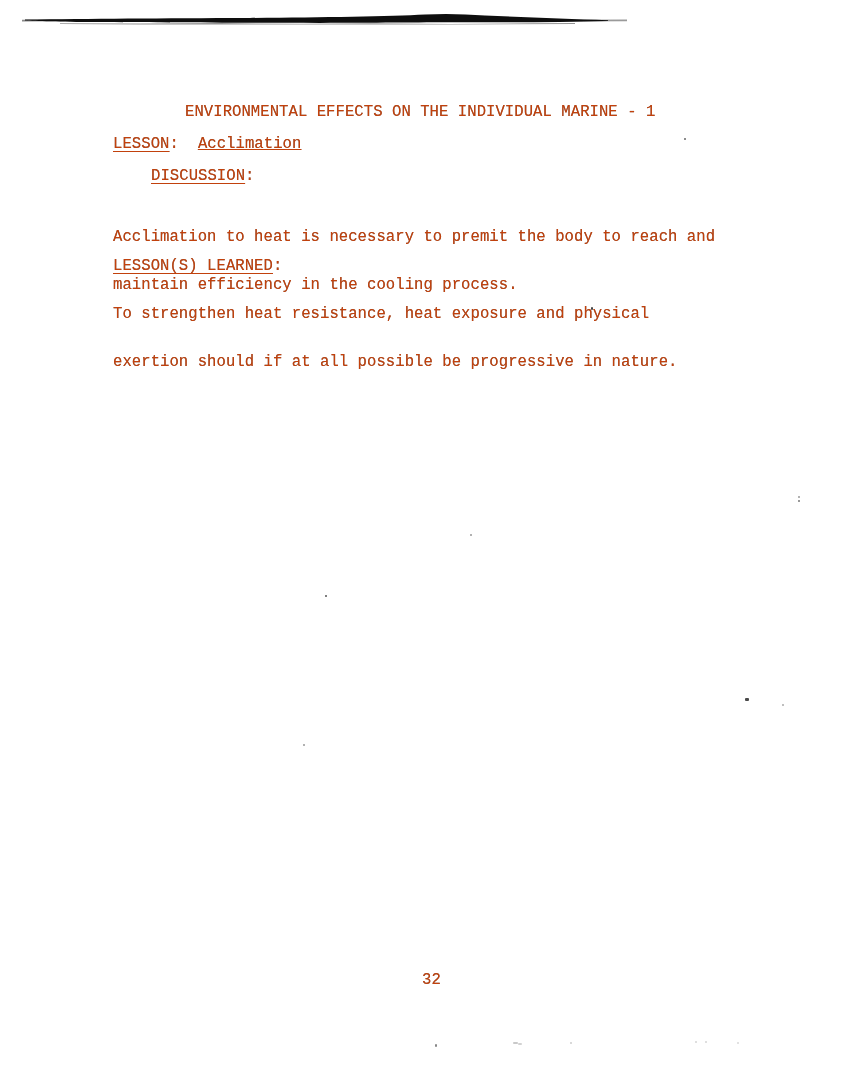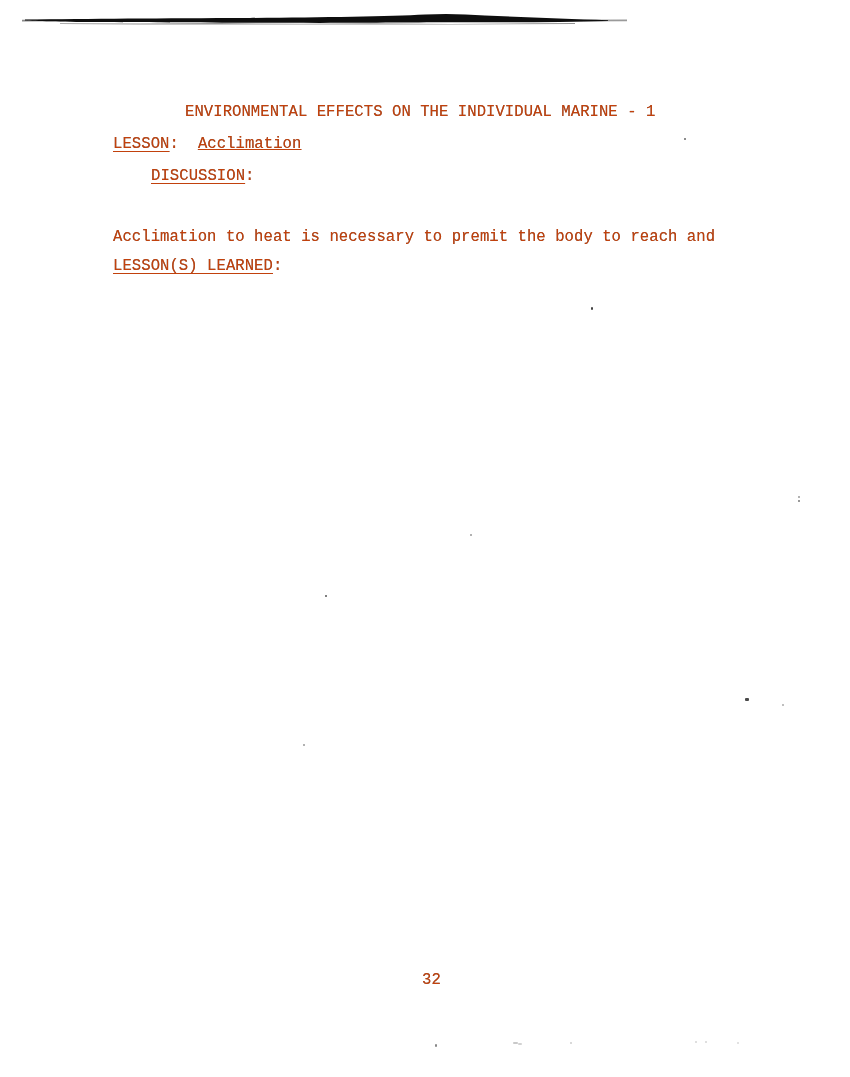--- a/index.html
+++ b/index.html
@@ -78,24 +78,29 @@
   </svg>
 
   <div class="txt title">ENVIRONMENTAL EFFECTS ON THE INDIVIDUAL MARINE - 1</div>
 
   <div class="txt topic-row"><span class="u">LESSON</span><span>:</span><span class="topic-val">Acclimation</span></div>
 
   <div class="txt disc-head"><span class="u">DISCUSSION</span><span>:</span></div>
 
   <div class="txt disc-para">
     <div>Acclimation to heat is necessary to premit the body to reach and</div>
+    <div>maintain efficiency in the cooling process.</div>
   </div>
 
   <div class="txt less-head"><span class="u">LESSON(S) LEARNED</span><span>:</span></div>
 
+  <div class="txt less-para">
+    <div>To strengthen heat resistance, heat exposure and physical</div>
+    <div>exertion should if at all possible be progressive in nature.</div>
+  </div>
 
   <div class="txt page-num">32</div>
 
   <div class="speck" style="left:684px;top:138px;width:2px;height:2px;background:#666;"></div>
   <div class="speck" style="left:591px;top:307px;width:2px;height:3px;background:#444;"></div>
   <div class="speck" style="left:798px;top:496px;width:2px;height:2px;background:#999;"></div>
   <div class="speck" style="left:798px;top:500px;width:2px;height:2px;background:#777;"></div>
   <div class="speck" style="left:470px;top:534px;width:2px;height:2px;background:#999;"></div>
   <div class="speck" style="left:325px;top:595px;width:2px;height:2px;background:#555;"></div>
   <div class="speck" style="left:745px;top:698px;width:4px;height:3px;background:#4a4a4a;"></div>

